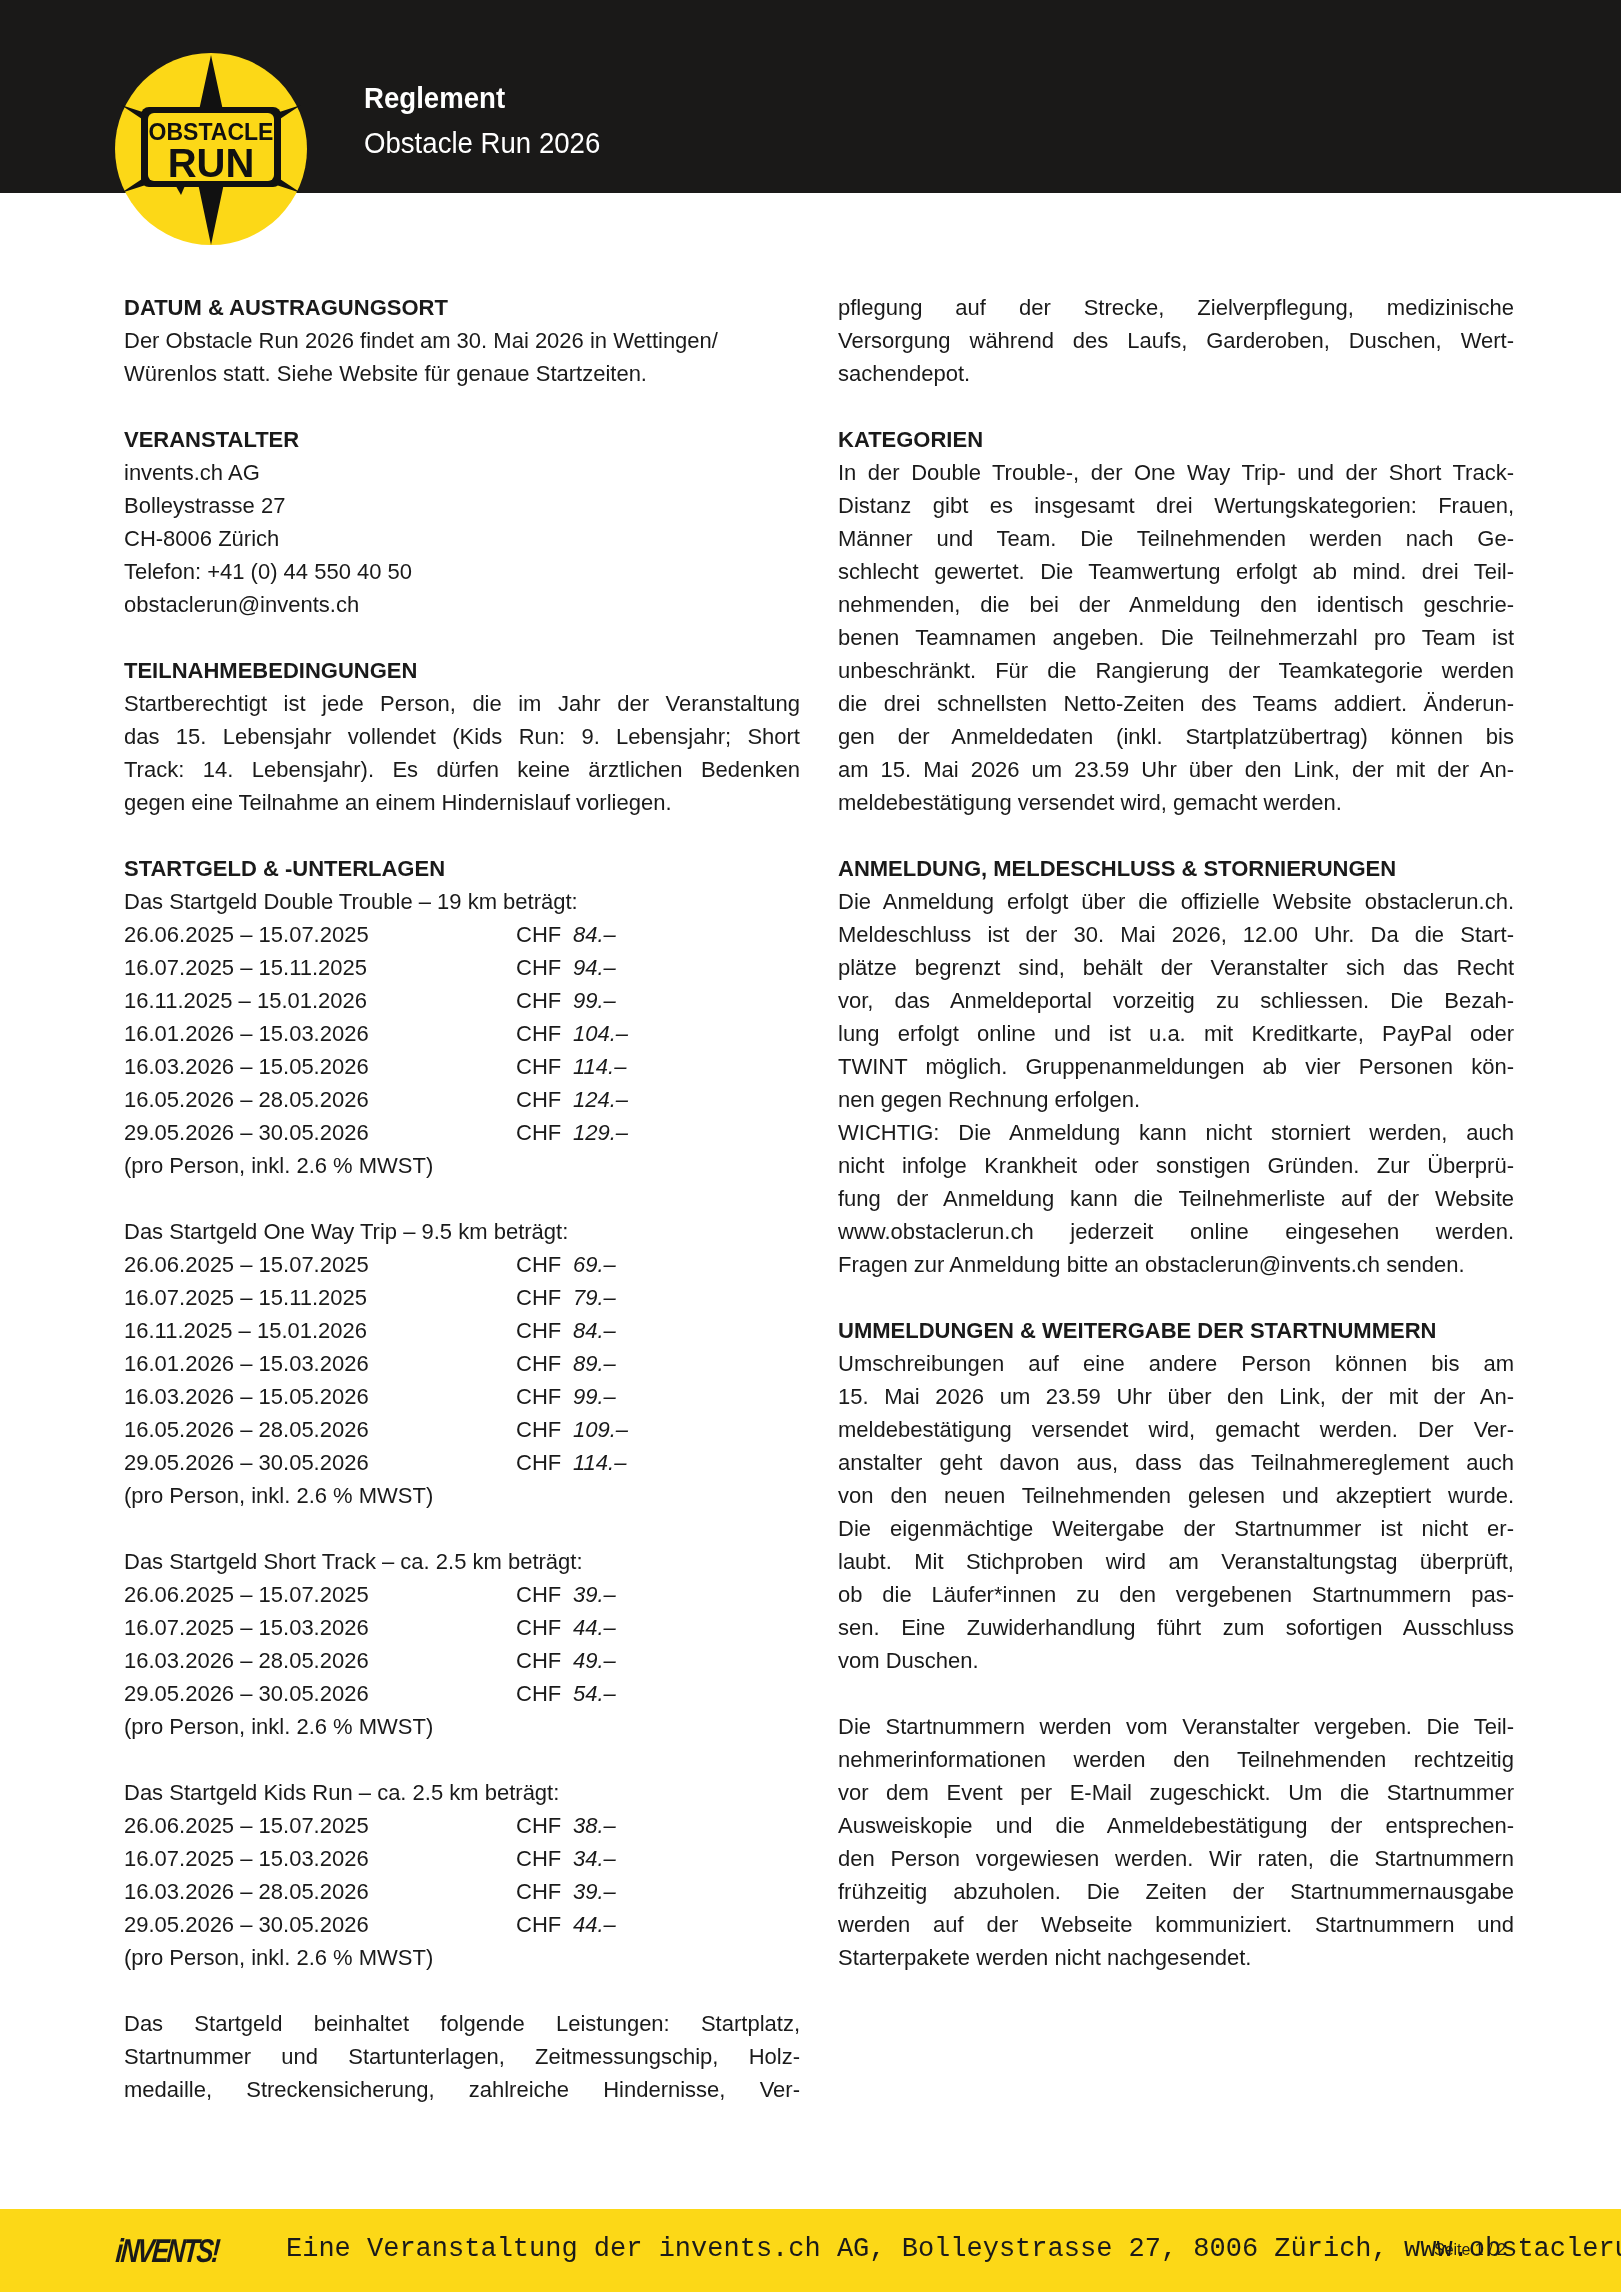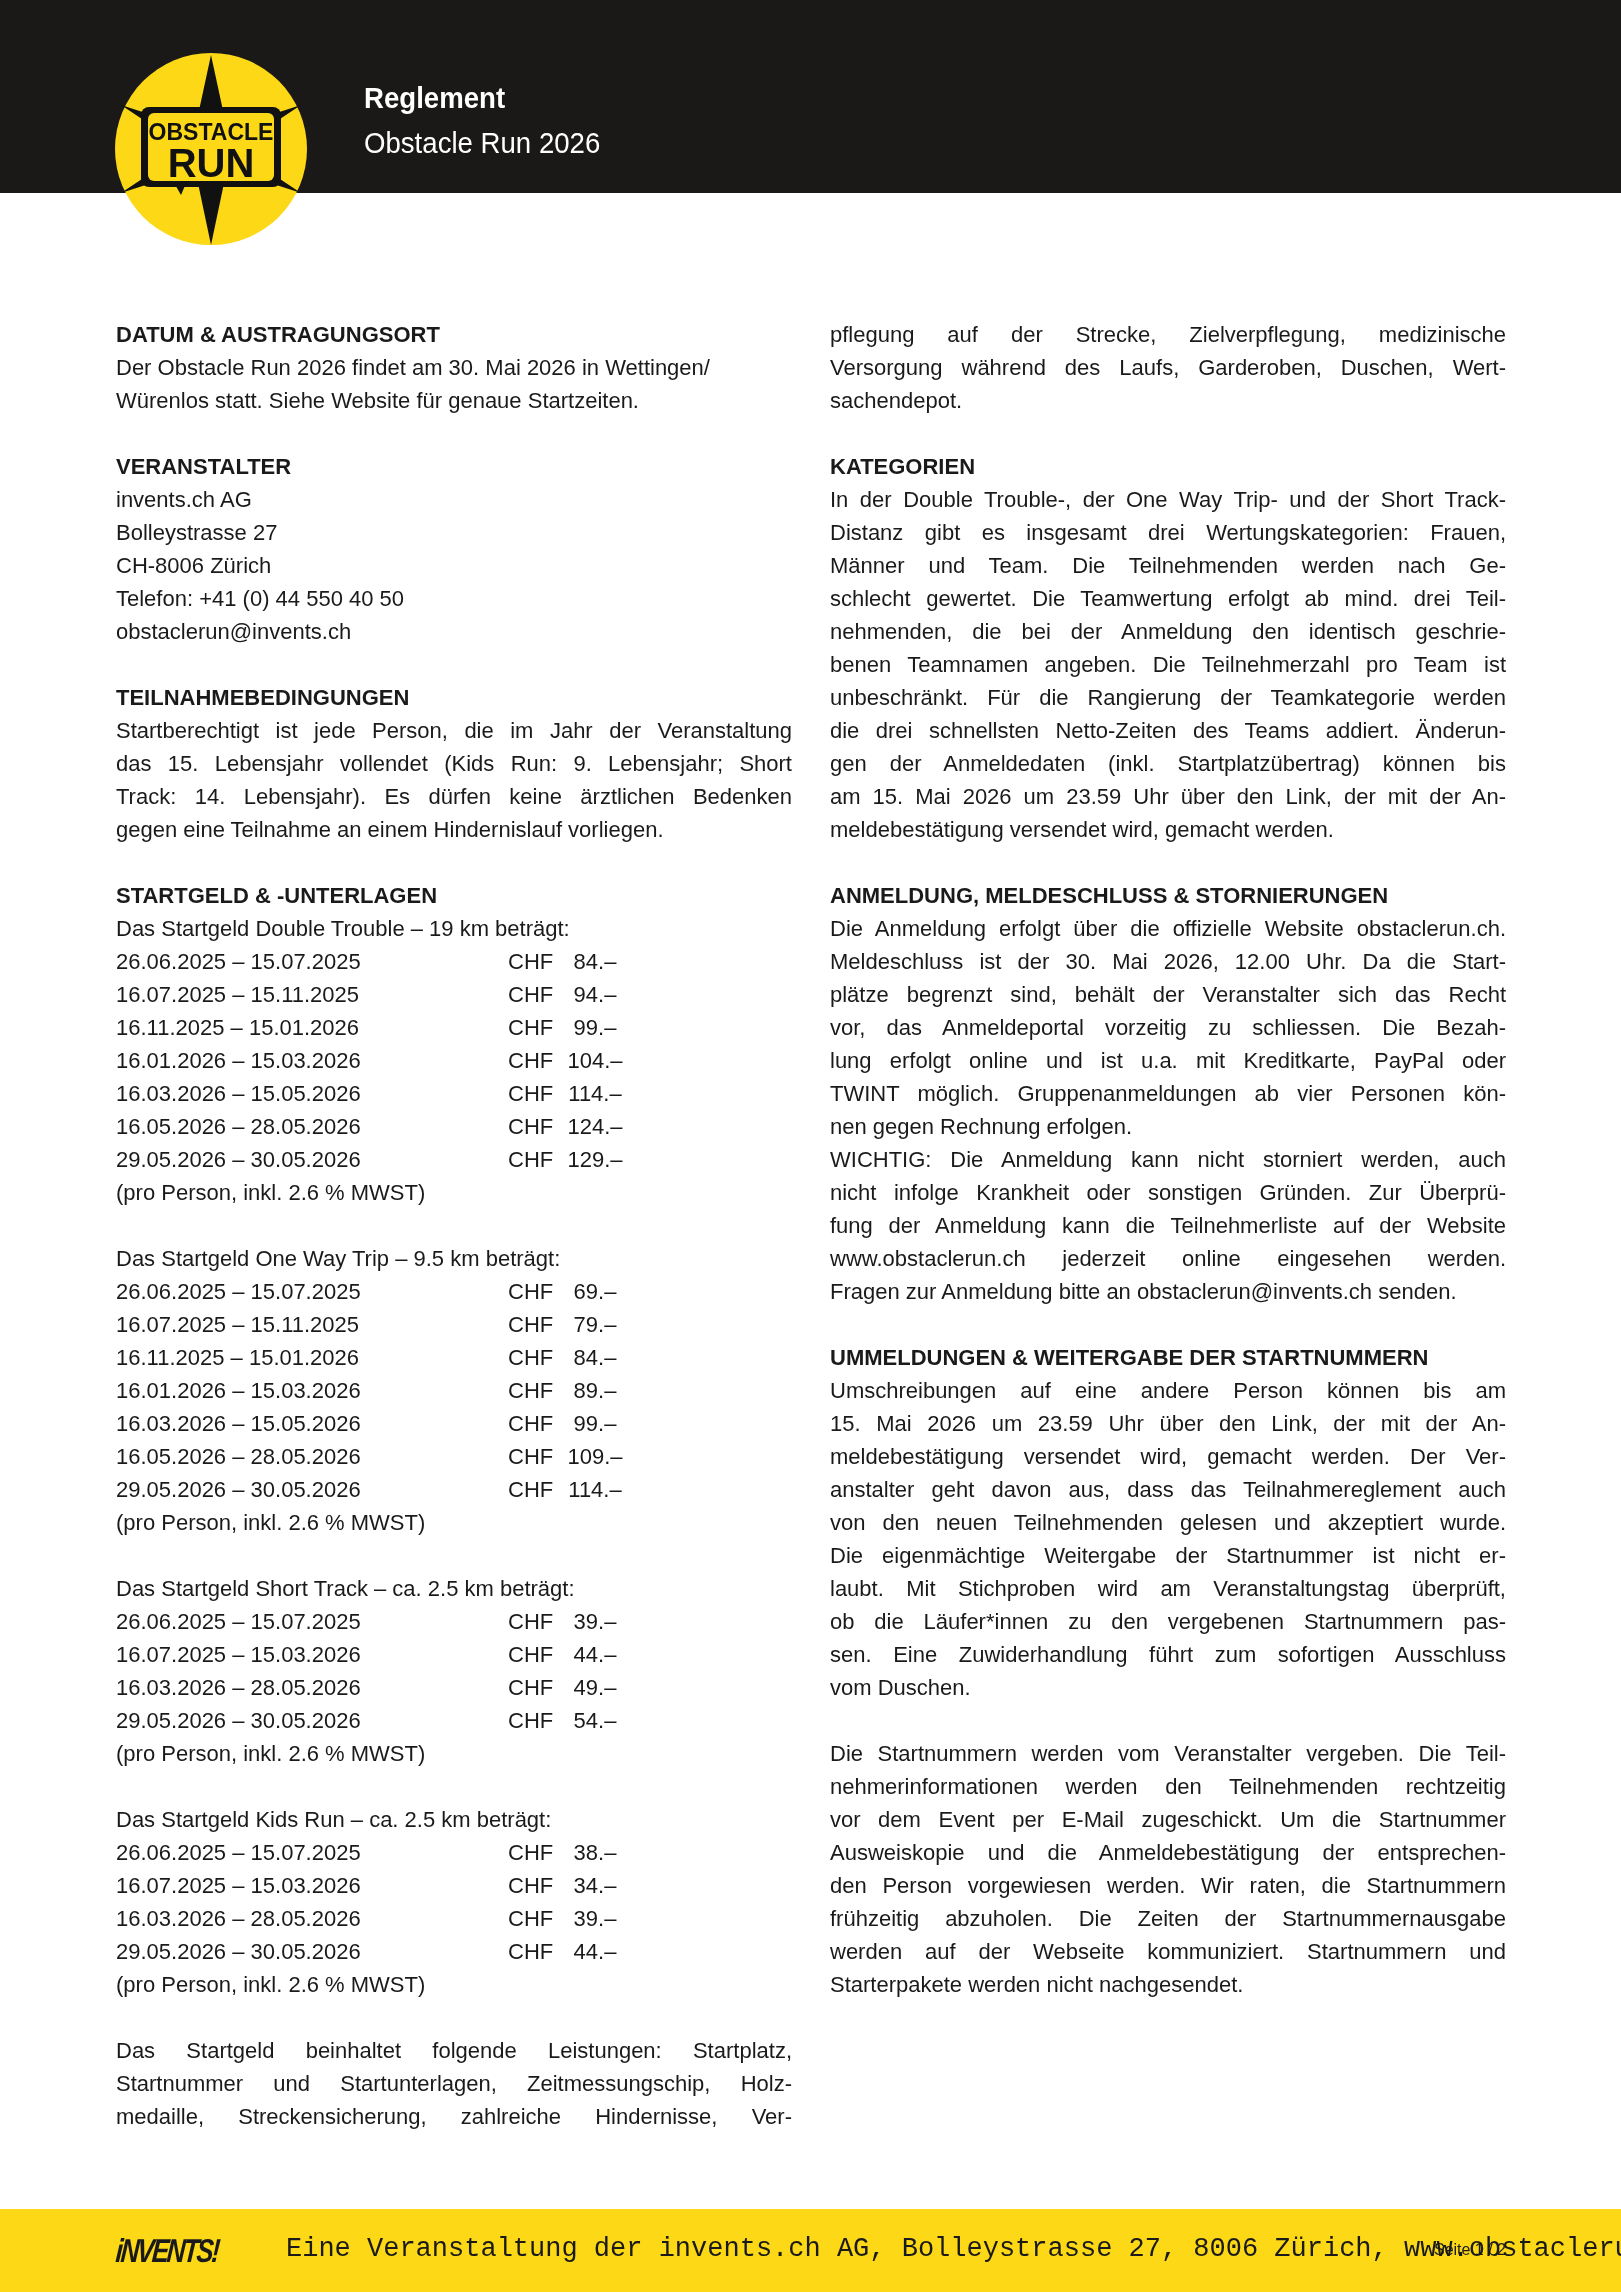--- a/index.html
+++ b/index.html
@@ -48,26 +48,27 @@
       top: 123px;
       color: #ffffff;
       font-family: "Liberation Sans", sans-serif;
       font-size: 30px;
       line-height: 39px;
       transform: scaleX(0.92);
       transform-origin: left center;
     }
     .col {
       position: absolute;
-      top: 318px;
+      top: 291px;
       width: 676px;
       font-family: "Liberation Sans", sans-serif;
       font-size: 22px;
       line-height: 33px;
       color: #1a1a1a;
+      margin-left: 8px;
     }
     .col-left { left: 116px; }
     .col-right { left: 830px; }
     .section-head {
       font-weight: bold;
       text-transform: uppercase;
       letter-spacing: 0px;
       display: block;
     }
     .line {
@@ -84,21 +85,22 @@
       height: 33px;
     }
     .fee-range {
       width: 392px;
     }
     .fee-cur {
       width: 57px;
     }
     .fee-amt {
       width: 60px;
-      text-align: center;
+      text-align: left;
+      font-style: italic;
     }
     .justify-line {
       display: block;
       text-align: justify;
       text-align-last: justify;
       white-space: normal;
       height: 33px;
       overflow: hidden;
     }
     .last-line {

